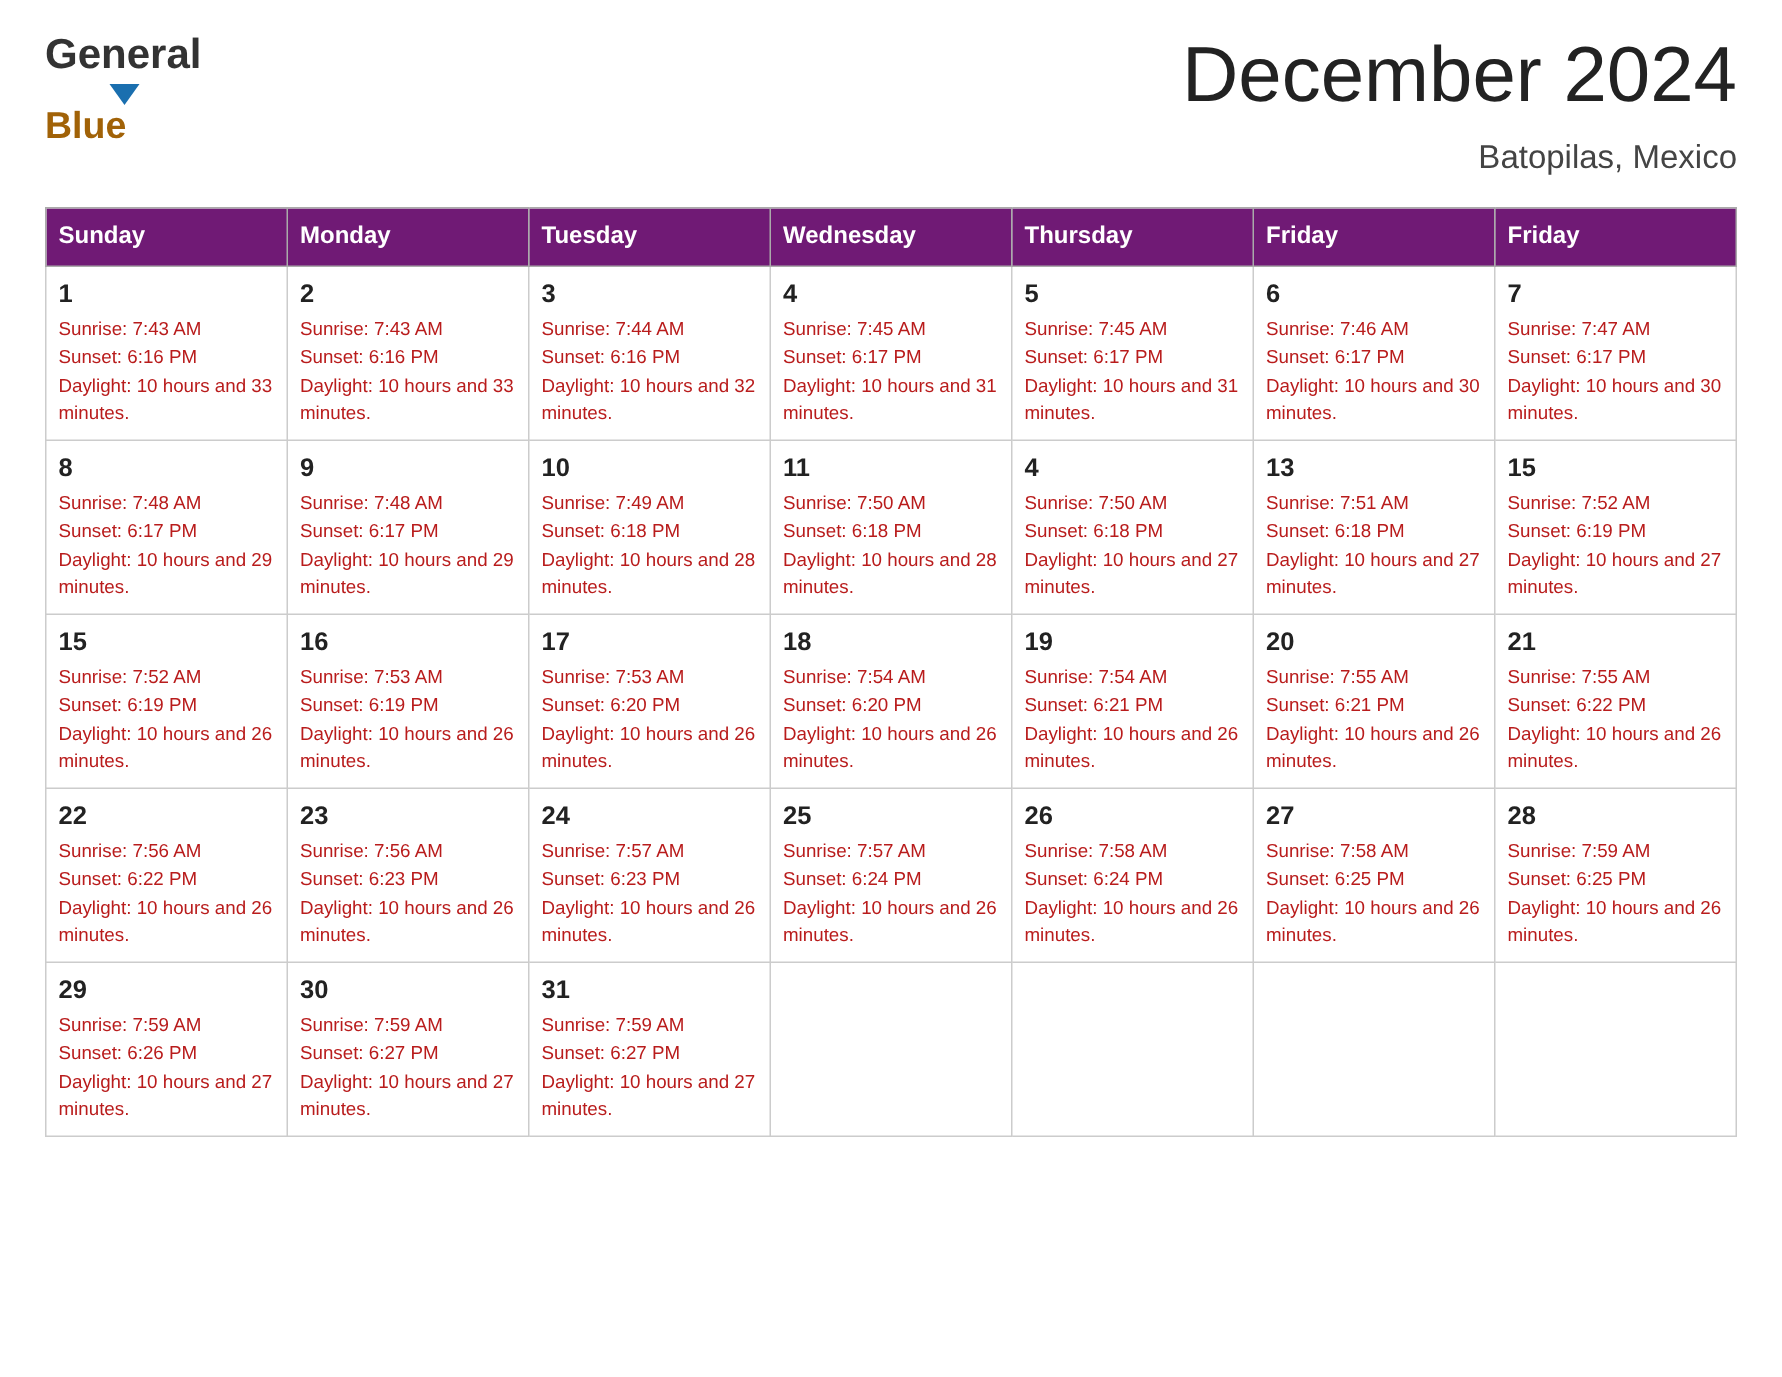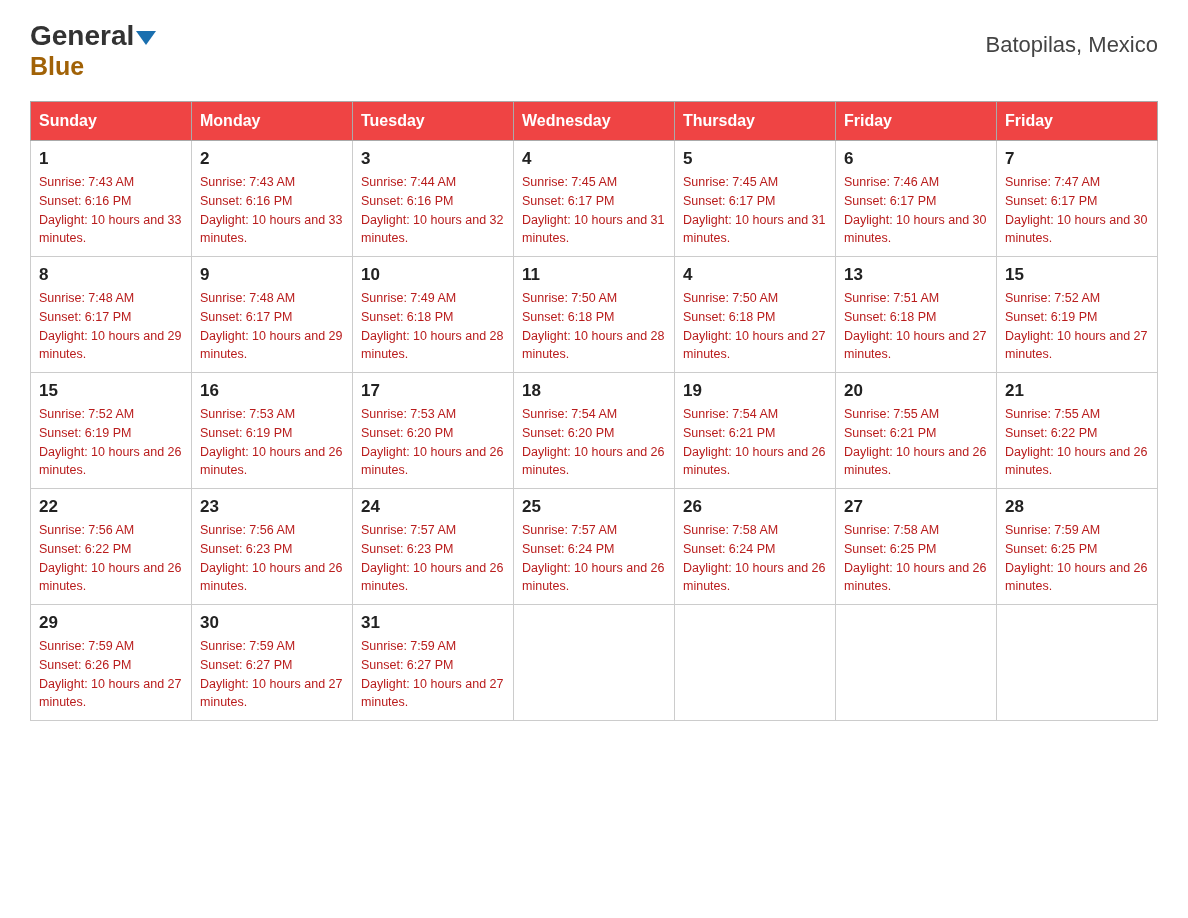--- a/index.html
+++ b/index.html
@@ -20,20 +20,21 @@
       display: flex;
       flex-direction: column;
       align-items: flex-start;
     }
     .logo-general {
       font-size: 28px;
       font-weight: bold;
       color: #333;
       display: flex;
       align-items: center;
+      flex-direction: column;
     }
     .logo-arrow {
       width: 0;
       height: 0;
       border-left: 10px solid transparent;
       border-right: 10px solid transparent;
       border-top: 14px solid #1a6faf;
       display: inline-block;
       margin-left: 2px;
       margin-top: 4px;
@@ -55,21 +56,21 @@
       font-size: 22px;
       color: #444;
       margin-top: 12px;
     }
     .calendar-table {
       width: 100%;
       border-collapse: collapse;
       border: 1px solid #aaa;
     }
     .calendar-table th {
-      background-color: #ef4444;
+      background-color: #701a75;
       color: #fff;
       padding: 10px 8px;
       font-size: 16px;
       font-weight: bold;
       text-align: left;
       border: 1px solid #aaa;
     }
     .calendar-table td {
       vertical-align: top;
       border: 1px solid #ccc;
@@ -100,20 +101,21 @@
 
 <div class="header-area">
   <div class="logo">
     <div class="logo-general">
       <span>General</span>
         <span class="logo-arrow"></span>
     </div>
     <div class="logo-blue-text">Blue</div>
   </div>
   <div class="title-area">
+    <div class="month-title">December 2024</div>
     <div class="subtitle">Batopilas, Mexico</div>
   </div>
 </div>
 
 <table class="calendar-table">
   <thead>
     <tr>
     <th>Sunday</th>
         <th>Monday</th>
         <th>Tuesday</th>

